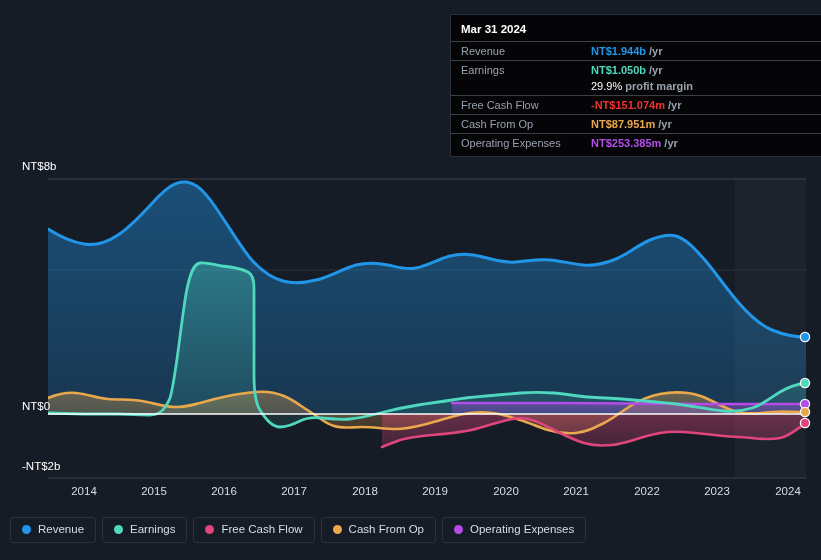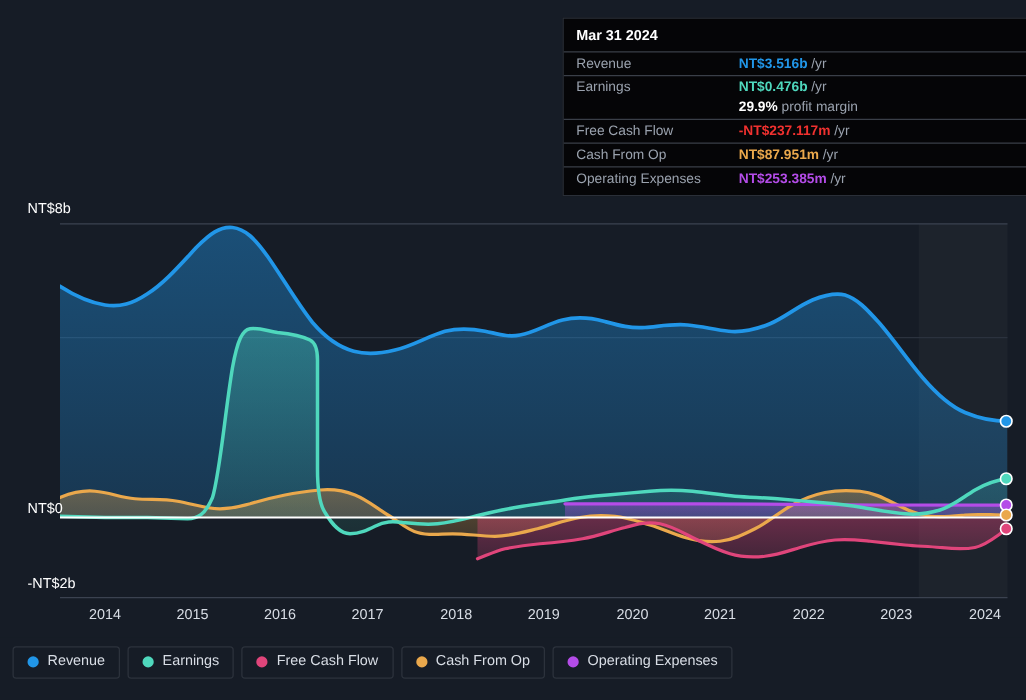--- a/index.html
+++ b/index.html
@@ -76,27 +76,27 @@
     flex: 0 0 130px;
     color: #9aa2ae;
     font-size: 11px;
   }
   #tooltip .tt-val {
     font-weight: bold;
     font-size: 11px;
   }
   #tooltip .tt-unit {
     color: #9aa2ae;
-    font-weight: normal;
+    font-weight: bold;
     font-size: 11px;
     margin-left: 3px;
   }
   #tooltip .tt-margin-val {
     color: #ffffff;
-    font-weight: bold;
+    font-weight: normal;
     font-size: 11px;
   }
 
   
   #legend {
     position: absolute;
     left: 10px;
     top: 517px;
     display: flex;
     gap: 6px;
@@ -303,39 +303,39 @@
       <text class="tick-label" x="717" y="495" text-anchor="middle">2023</text>
       <text class="tick-label" x="788" y="495" text-anchor="middle">2024</text>
     </g>
   </svg>
 
   <div id="tooltip">
     <div class="tt-title">Mar 31 2024</div>
 
     <div class="tt-row">
       <span class="tt-key">Revenue</span>
-      <span class="tt-val" style="color:#2196e8">NT$3.516b</span>
+      <span class="tt-val" style="color:#2196e8">NT$1.944b</span>
       <span class="tt-unit">/yr</span>
     </div>
 
     <div class="tt-row">
       <span class="tt-key">Earnings</span>
-      <span class="tt-val" style="color:#4fd8bd">NT$0.476b</span>
+      <span class="tt-val" style="color:#4fd8bd">NT$1.050b</span>
       <span class="tt-unit">/yr</span>
     </div>
 
     <div class="tt-row no-rule">
       <span class="tt-key"></span>
       <span class="tt-margin-val">29.9%</span>
       <span class="tt-unit">profit margin</span>
     </div>
 
     <div class="tt-row">
       <span class="tt-key">Free Cash Flow</span>
-      <span class="tt-val" style="color:#f0312f">-NT$237.117m</span>
+      <span class="tt-val" style="color:#f0312f">-NT$151.074m</span>
       <span class="tt-unit">/yr</span>
     </div>
 
     <div class="tt-row">
       <span class="tt-key">Cash From Op</span>
       <span class="tt-val" style="color:#eaa84c">NT$87.951m</span>
       <span class="tt-unit">/yr</span>
     </div>
 
     <div class="tt-row">

